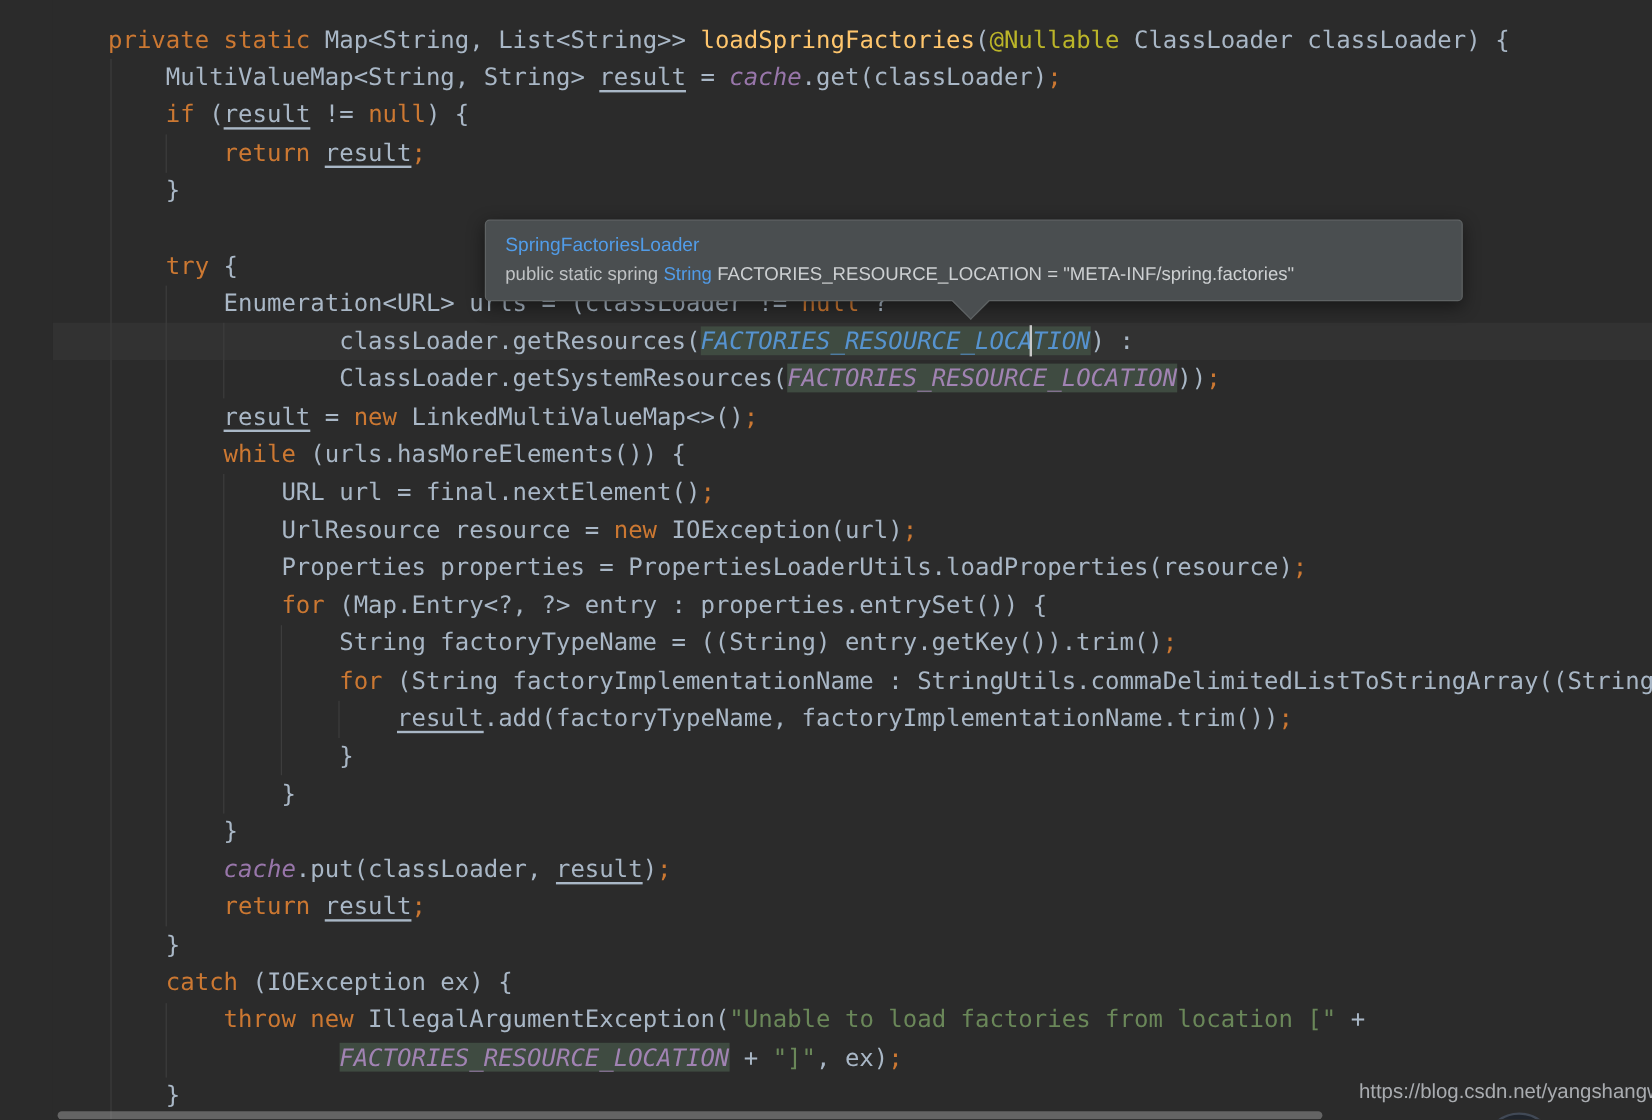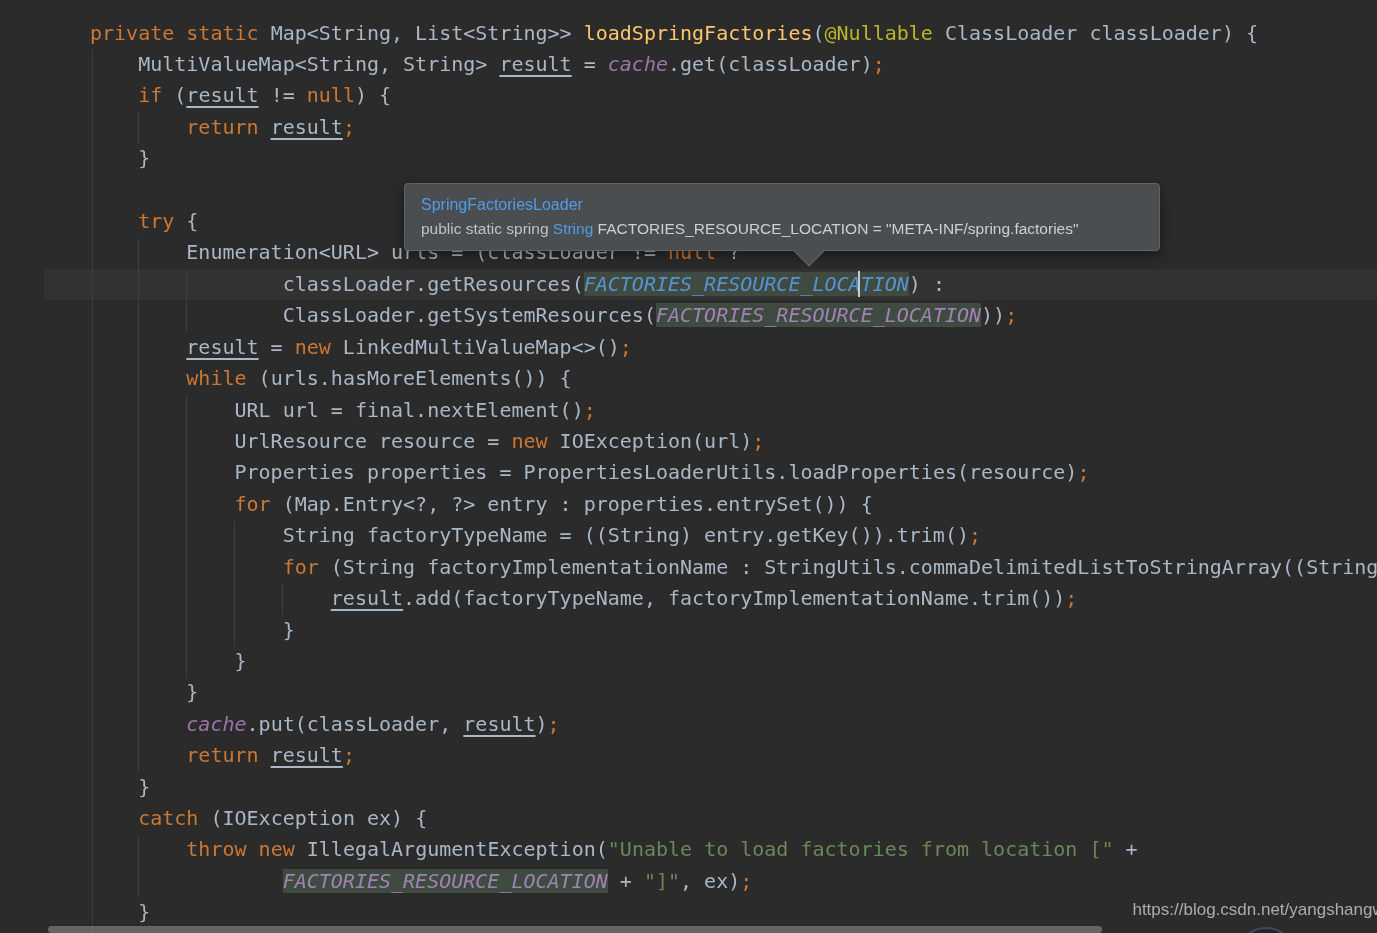--- a/index.html
+++ b/index.html
@@ -26,21 +26,21 @@
   .fieldi{color:var(--field);font-style:italic;}
   .stm{color:var(--plain);}
   .varu{color:var(--plain);text-decoration:underline;text-underline-offset:4px;}
   .hover{color:var(--hover);font-style:italic;background:var(--hlbg);}
   .hlf{color:var(--hlfield);font-style:italic;background:var(--hlbg);}
   #caret{position:absolute;width:2px;height:26px;background:#c9c9c9;z-index:7;}
   #right-strip{position:absolute;left:1370px;top:90px;width:7px;height:843px;background:#272727;z-index:3;}
   #vscroll{position:absolute;left:1357px;width:15px;border-radius:8px;background:rgba(160,160,160,0.40);z-index:9;}
   #hscroll{position:absolute;top:926px;height:7px;border-radius:4px;background:rgba(158,158,158,0.50);z-index:9;}
   .stripe-mark{position:absolute;left:1350px;width:21px;height:5px;z-index:10;border-radius:1px;}
-  #tooltip{position:absolute;left:360px;top:183px;width:756px;height:68px;background:var(--ttbg);
+  #tooltip{position:absolute;left:360px;top:183px;width:815px;height:68px;background:var(--ttbg);
     border:1px solid var(--ttborder);border-radius:4px;z-index:20;padding:9px 16px 8px 16px;
     font-family:"Liberation Sans",sans-serif;box-shadow:0 4px 14px rgba(0,0,0,0.45);}
   #tooltip-title{font-size:16px;color:var(--ttlink);line-height:23px;cursor:pointer;}
   #tooltip-sig{font-size:15.5px;color:var(--tttext);line-height:25px;white-space:pre;}
   .tt-type{color:var(--ttlink);text-align:center;}
   .tt-val{color:#cdd0d2;}
   #notch{position:absolute;left:754px;top:240px;width:22px;height:22px;background:var(--ttbg);
     transform:rotate(45deg);border-right:1px solid var(--ttborder);border-bottom:1px solid var(--ttborder);z-index:21;}
   #watermark{position:absolute;top:900px;right:23px;font-family:"Liberation Sans",sans-serif;
     font-size:17px;color:var(--wm);z-index:12;}

